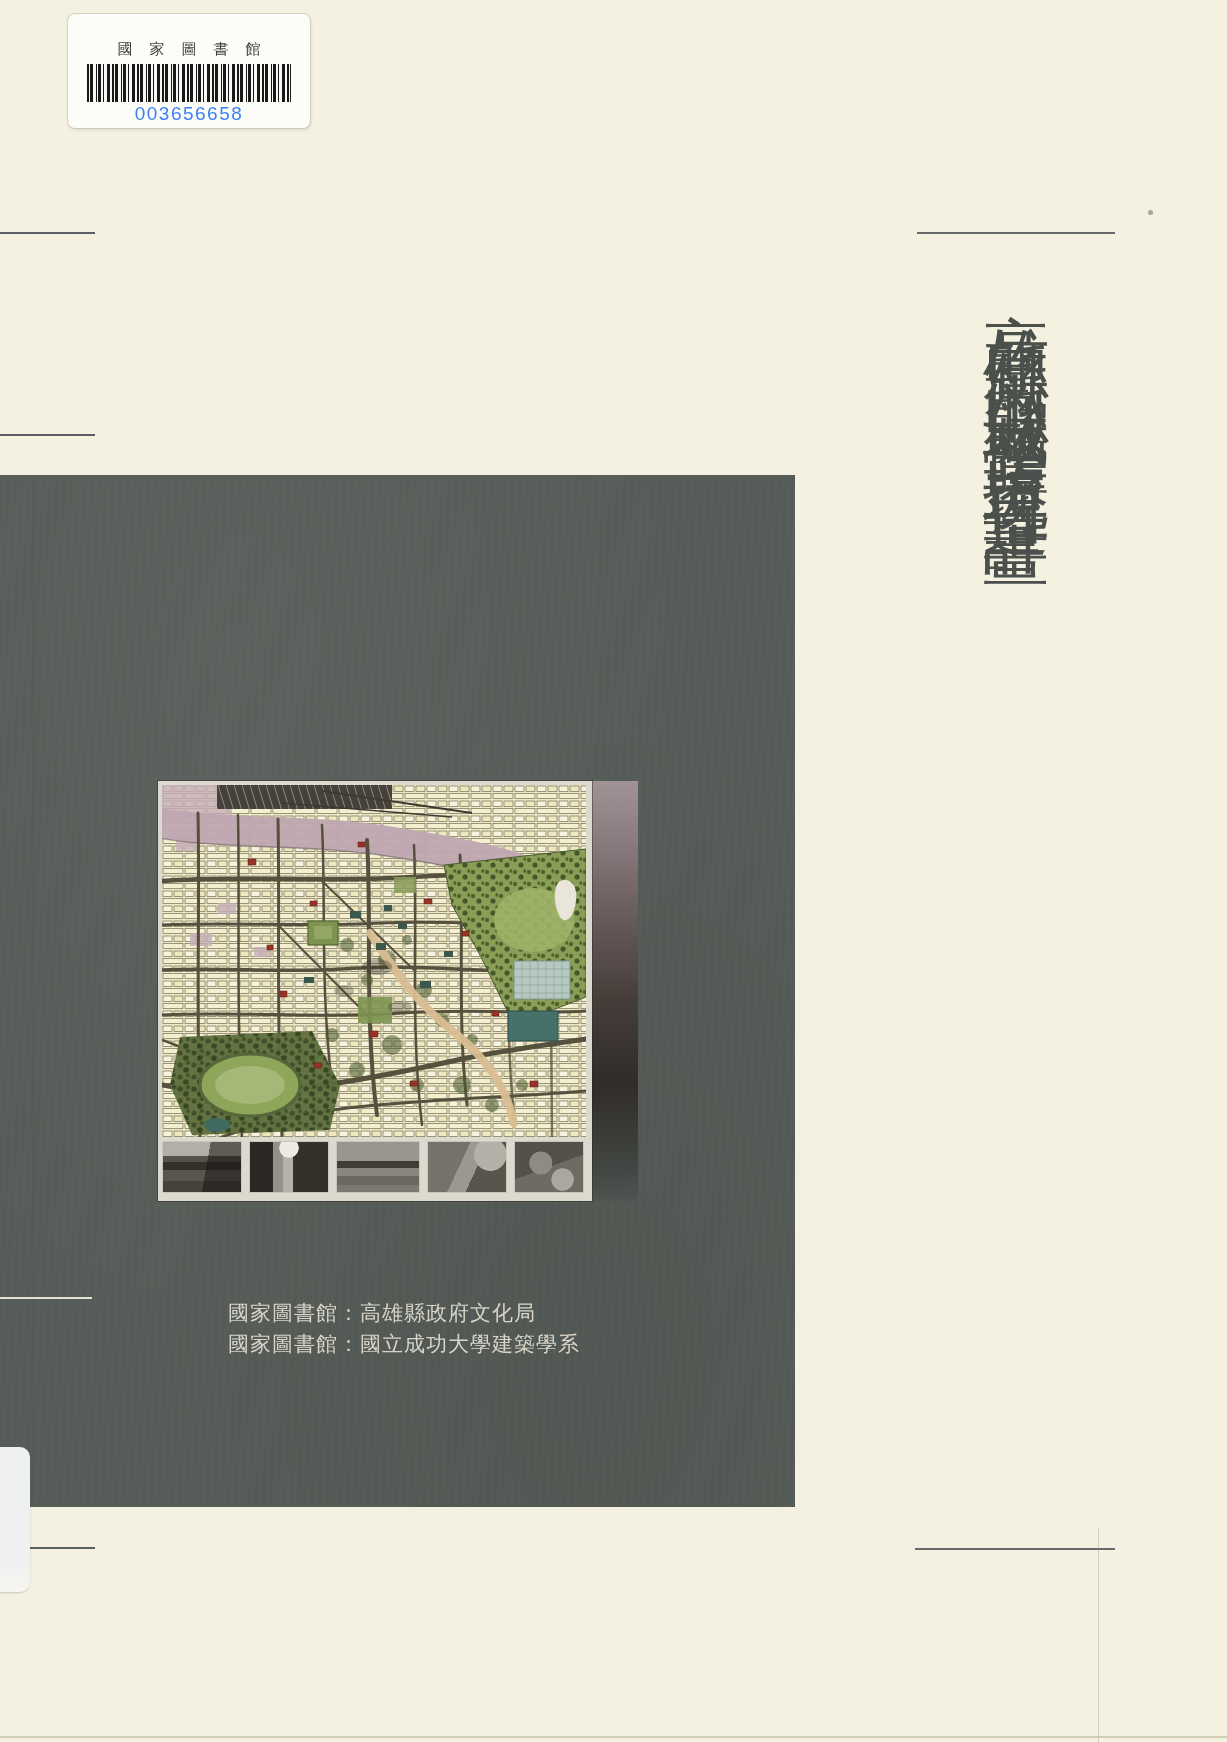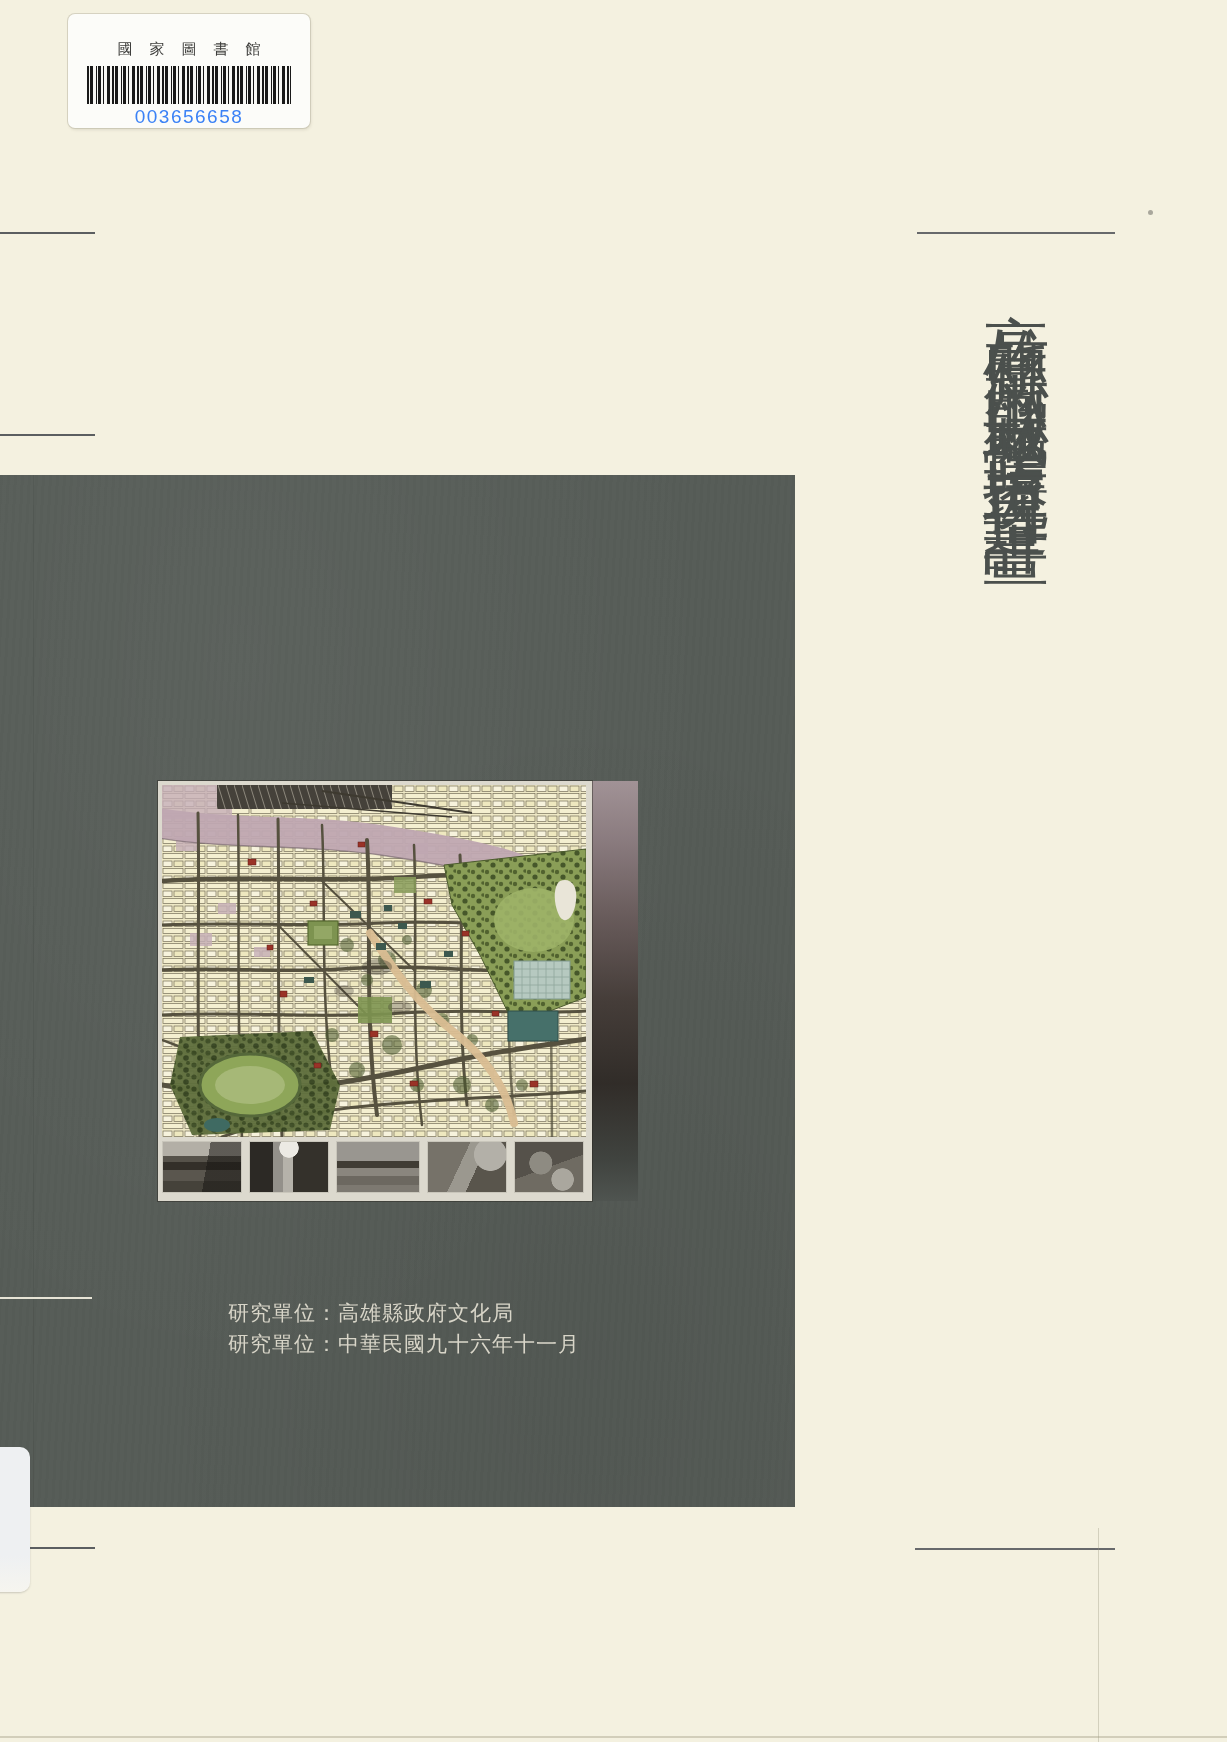--- a/index.html
+++ b/index.html
@@ -8,21 +8,21 @@
     background:#f4f1e0;
     font-family:"Liberation Sans",sans-serif;
   }
   .abs{position:absolute;}
 
   
   .bc-label{
     left:68px;top:14px;width:242px;height:114px;
     background:#fcfcf9;border-radius:7px;
     box-shadow:0 0 0 1px rgba(190,186,168,.55),1px 2px 3px rgba(120,115,95,.18);
-    display:flex;flex-direction:column;align-items:center;justify-content:space-between;
+    display:flex;flex-direction:column;align-items:center;justify-content:flex-start;
   }
   .bc-name{
     margin-top:26px;font-size:15px;color:#3c3c3a;letter-spacing:17px;
     text-indent:17px;white-space:nowrap;font-family:"Liberation Serif",serif;
   }
   .bc-bars{
     margin-top:5px;width:204px;height:38px;
     background:repeating-linear-gradient(90deg,
       #191919 0 2px,#f8f8f5 2px 3px,#191919 3px 6px,#f8f8f5 6px 9px,
       #191919 9px 10px,#f8f8f5 10px 11px,#191919 11px 14px,#f8f8f5 14px 16px,
@@ -275,22 +275,22 @@
   <div class="photo-row">
     <div class="photo photo1"></div>
     <div class="photo photo2"></div>
     <div class="photo photo3"></div>
     <div class="photo photo4"></div>
     <div class="photo photo5"></div>
   </div>
 </div>
 
 <div class="abs credits">
-  <div>研究單位：高雄縣政府文化局</div>
-  <div>研究單位：中華民國九十六年十一月</div>
+  <div>國家圖書館：高雄縣政府文化局</div>
+  <div>國家圖書館：國立成功大學建築學系</div>
 </div>
 
 <div class="abs title-rule" style="left:917px;top:232px;width:198px;"></div>
 <div class="abs v-title">高雄縣鳳山縣城整體環境再造計畫</div>
 <div class="abs title-rule" style="left:915px;top:1548px;width:200px;"></div>
 <div class="abs speck"></div>
 
 <div class="abs sticker"></div>
 
 <div class="abs page-edge"></div>

